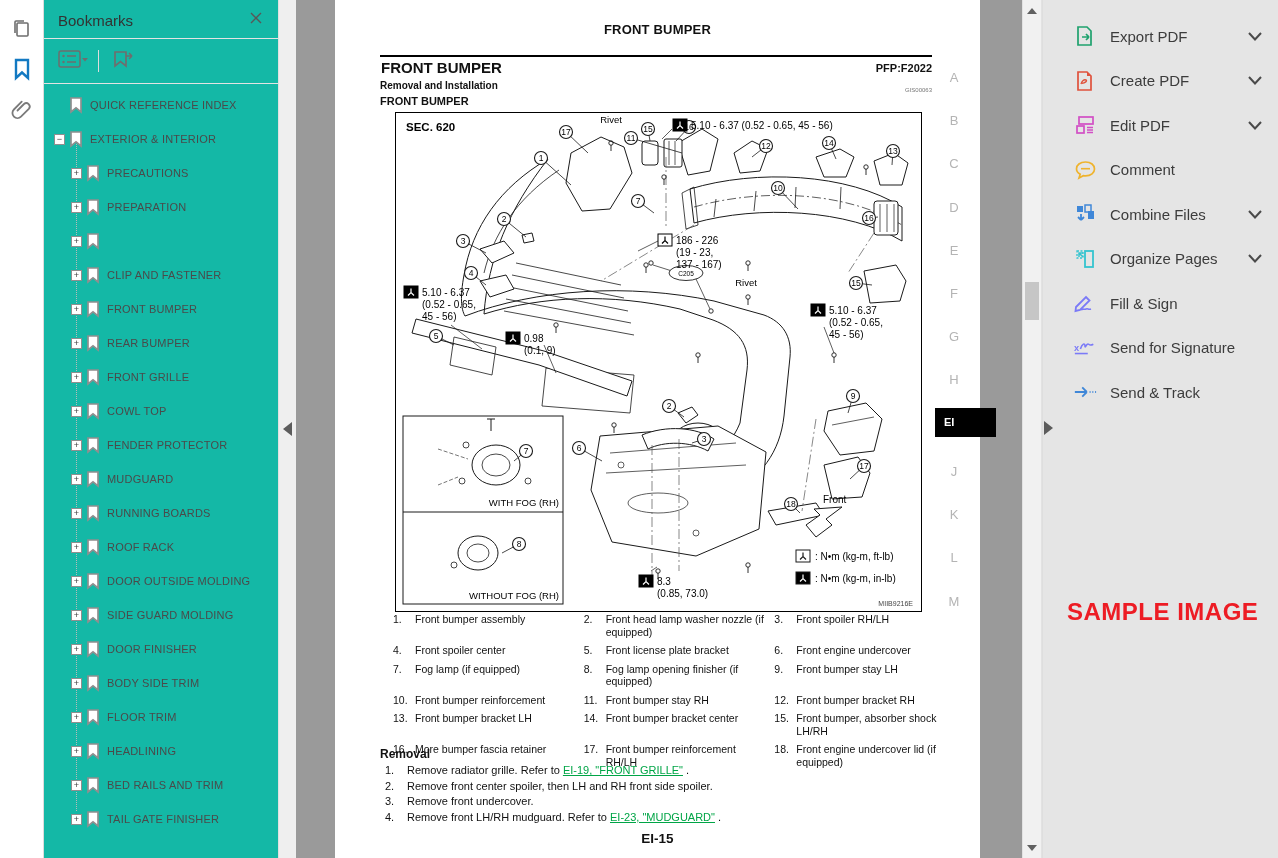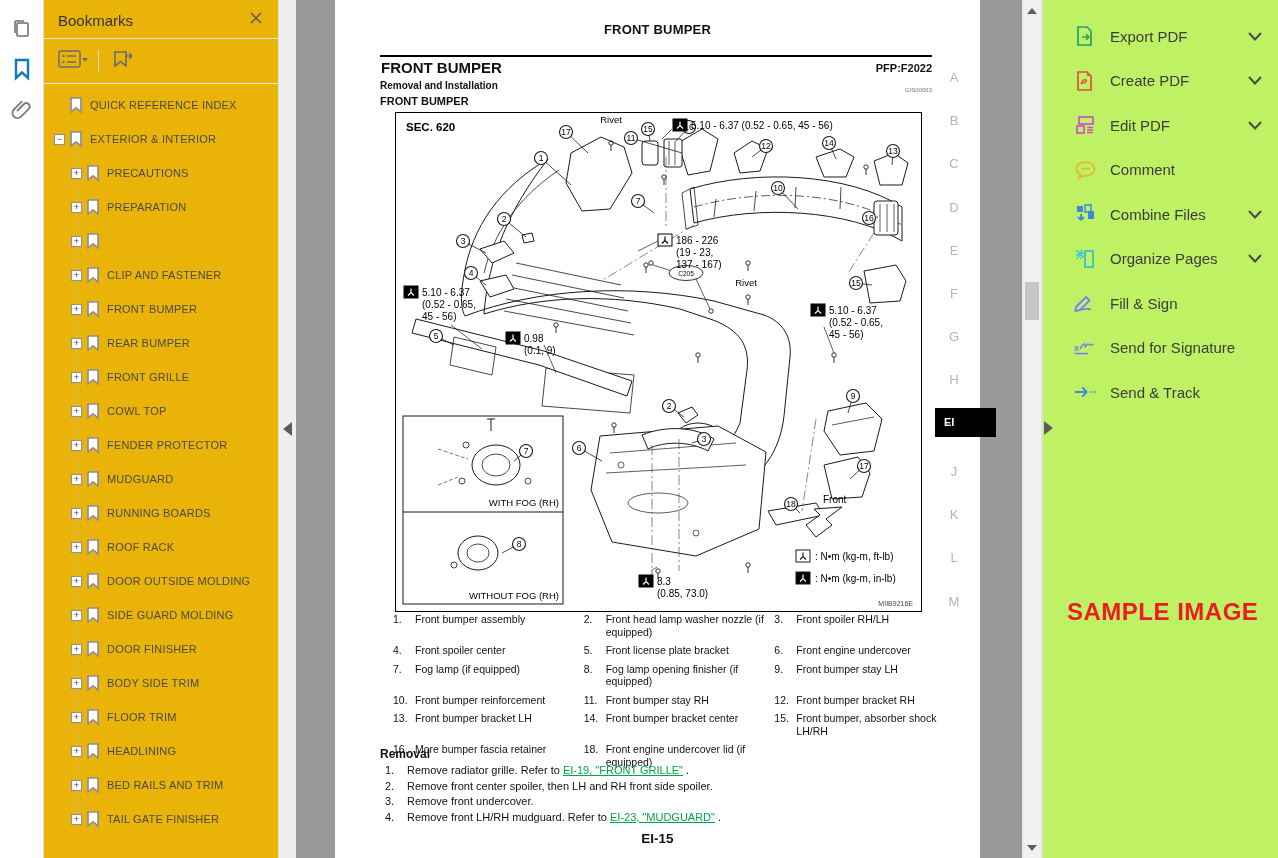--- a/index.html
+++ b/index.html
@@ -6,21 +6,21 @@
   html,body { width:1278px; height:858px; overflow:hidden;
     font-family:"Liberation Sans", sans-serif; background:#fff; }
   .app { display:flex; width:1278px; height:858px; }
 
   
   .rail { width:44px; background:#fff; border-right:1px solid #dcdcdc;
     display:flex; flex-direction:column; align-items:center; padding-top:16px; gap:14px; flex:0 0 44px;}
   .rail .ricon { width:26px; height:26px; display:flex; align-items:center; justify-content:center; cursor:pointer; }
 
   
-  .bm-panel { width:234px; flex:0 0 234px; background:#eab308; position:relative; overflow:hidden; }
+  .bm-panel { width:234px; flex:0 0 234px; background:#14b8a6; position:relative; overflow:hidden; }
   .bm-head { display:flex; align-items:center; justify-content:space-between;
     padding:10px 14px 8px 14px; border-bottom:1px solid #e3e3e3; }
   .bm-title { font-size:15px; color:#333; }
   .bm-tools { display:flex; align-items:center; gap:10px; padding:9px 14px; border-bottom:1px solid #e3e3e3; }
   .bm-tools .sep { width:1px; height:22px; background:#ddd; }
   .bm-list { position:relative; padding:12px 16px 0 0; }
   .treeline { position:absolute; left:32px; top:52px; width:0; border-left:1px dotted #b9b9b9; }
   .bm-row { display:flex; align-items:flex-start; margin-bottom:12px; cursor:pointer; position:relative; }
   .bm-row.l0 { padding-left:10px; }
   .bm-row.l1 { padding-left:27px; }
@@ -69,21 +69,21 @@
   
   .scrollbar { width:20px; flex:0 0 20px; background:#f1f1f1; border-left:1px solid #e2e2e2; border-right:1px solid #e2e2e2;
     position:relative; }
   .sb-up, .sb-down { position:absolute; left:0; width:18px; height:17px; display:flex; align-items:center; justify-content:center; cursor:pointer;}
   .sb-up { top:2px; } .sb-down { bottom:2px; }
   .sb-up span { border-left:5px solid transparent; border-right:5px solid transparent; border-bottom:6px solid #606060; }
   .sb-down span { border-left:5px solid transparent; border-right:5px solid transparent; border-top:6px solid #606060; }
   .sb-thumb { position:absolute; left:2px; top:282px; width:14px; height:38px; background:#c6c6c6; cursor:pointer; }
 
   
-  .tools-panel { width:236px; flex:0 0 236px; background:#bef264; border-left:1px solid #dedede; position:relative; padding-top:14px; }
+  .tools-panel { width:236px; flex:0 0 236px; background:#e5e5e5; border-left:1px solid #dedede; position:relative; padding-top:14px; }
   .tools-panel .tri { position:absolute; top:421px; left:1px; width:0; height:0; cursor:pointer;
     border-top:7px solid transparent; border-bottom:7px solid transparent; border-left:9px solid #5c5c5c; }
   .tool { display:flex; align-items:center; height:44.5px; padding-left:30px; padding-right:16px; cursor:pointer; }
   .tool .ticon { width:24px; height:24px; flex:0 0 24px; margin-right:13px; display:flex; align-items:center; justify-content:center; }
   .tool .tlabel { font-size:15px; color:#3c3c3c; }
   .tool .chev { margin-left:auto; color:#444; }
   .tool .chev svg { display:block; }
   .sample { position:absolute; left:24px; top:598px; font-size:24px; font-weight:bold; color:#ed1c24; letter-spacing:.5px; }
 </style>
 </head>
@@ -648,20 +648,24 @@
           </div>
           <div class="part">
             <span class="pn">15.</span>
             <span>Front bumper, absorber shock LH/RH</span>
           </div>
           <div class="part">
             <span class="pn">16.</span>
             <span>More bumper fascia retainer</span>
           </div>
           <div class="part">
+            <span class="pn">17.</span>
+            <span>Front bumper reinforcement RH/LH</span>
+          </div>
+          <div class="part">
             <span class="pn">18.</span>
             <span>Front engine undercover lid (if equipped)</span>
           </div>
         </div>
 
       <div class="removal-head">Removal</div>
       <div class="steps" id="steps">
           <div class="step">
             <span class="sn">1.</span>
             <span>Remove radiator grille. Refer to <a>EI-19, "FRONT GRILLE"</a> .</span>

